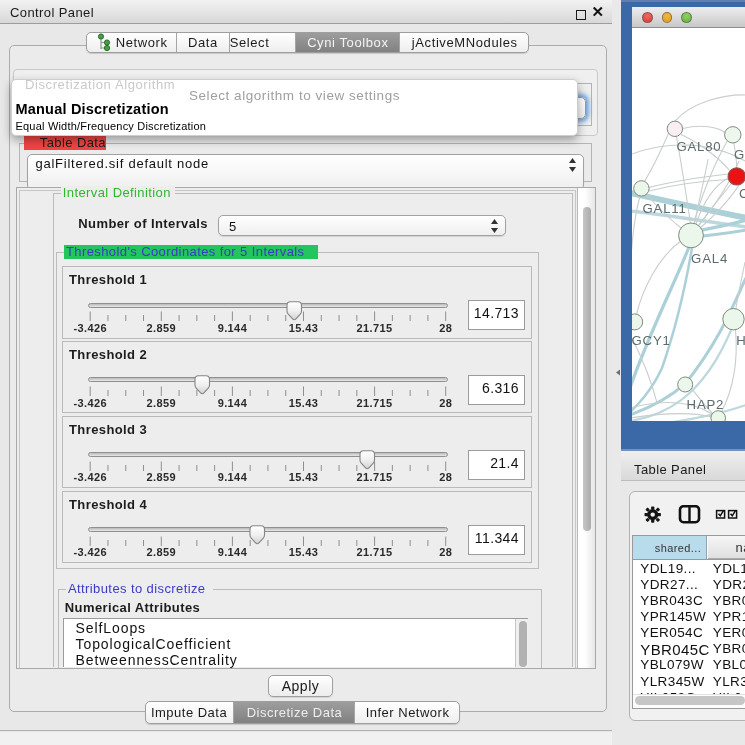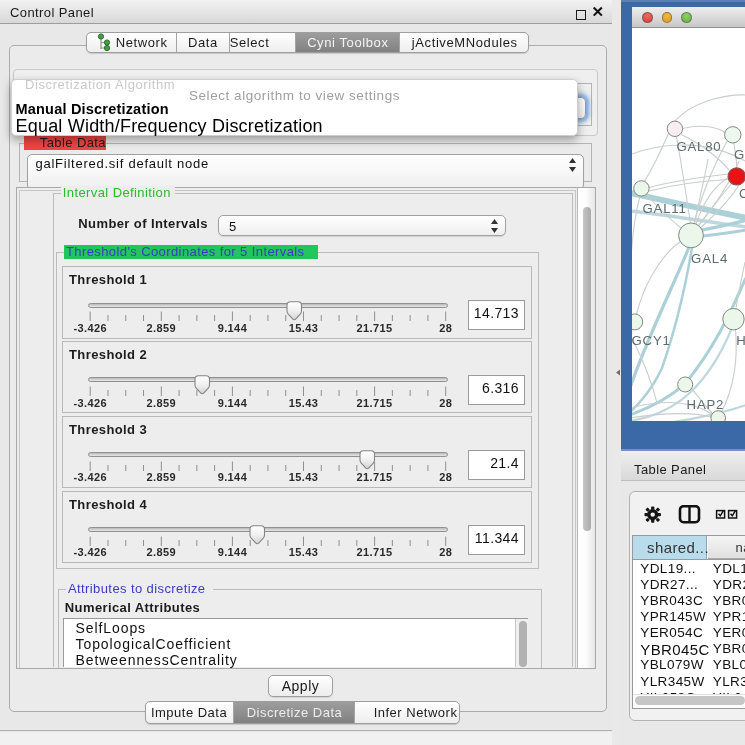--- a/index.html
+++ b/index.html
@@ -216,30 +216,30 @@
 <div class="abs" style="left:63px;top:618px;width:465.3px;height:49px;background:#ffffff;border:1px solid #9b9b9b;border-bottom:none;box-sizing:border-box;"></div>
 <div class="abs" style="left:75.6px;top:621px;width:300px;height:15px;font-size:14px;letter-spacing:0.9px;color:#111;line-height:15px;">SelfLoops</div>
 <div class="abs" style="left:75.6px;top:637px;width:300px;height:15px;font-size:14px;letter-spacing:0.9px;color:#111;line-height:15px;">TopologicalCoefficient</div>
 <div class="abs" style="left:75.6px;top:653px;width:300px;height:15px;font-size:14px;letter-spacing:0.9px;color:#111;line-height:15px;">BetweennessCentrality</div>
 <div class="abs" style="left:515.4px;top:619px;width:12.9px;height:48px;background:#efefef;border-left:1px solid #c6c6c6;box-sizing:border-box;"></div>
 <div class="abs" style="left:518.5px;top:621px;width:8.5px;height:46px;background:#b2b2b2;border-radius:4px;"></div>
 <div class="abs" style="left:268px;top:675px;width:65px;height:22px;background:linear-gradient(#ffffff,#ececec);border:1px solid #9f9f9f;border-radius:5px;box-sizing:border-box;font-size:14px;letter-spacing:0.5px;color:#1a1a1a;text-align:center;line-height:20px;box-shadow:0 1px 1px rgba(0,0,0,0.1);">Apply</div>
 <div class="abs" style="left:144.6px;top:701px;width:315.0px;height:23px;border:1px solid #9e9e9e;border-radius:5px;box-sizing:border-box;overflow:hidden;background:linear-gradient(#ffffff,#eeeeee);box-shadow:0 1px 1px rgba(0,0,0,0.15);">
       <div style="position:absolute;left:-1.0px;top:0;width:89.9px;height:23px;border-right:1px solid #a5a5a5;font-size:13px;letter-spacing:0.5px;color:#1b1b1b;text-align:center;line-height:22px;box-sizing:border-box;">Impute Data</div>
       <div style="position:absolute;left:88.9px;top:0;width:121.0px;height:23px;background:linear-gradient(#9d9d9d,#7e7e7e);border-right:1px solid #a5a5a5;font-size:13px;letter-spacing:0.5px;color:#ededed;text-align:center;line-height:22px;box-sizing:border-box;">Discretize Data</div>
-      <div style="position:absolute;left:209.9px;top:0;width:104.1px;height:23px;font-size:13px;letter-spacing:0.5px;color:#1b1b1b;text-align:center;line-height:22px;box-sizing:border-box;margin-left:8px;">Infer Network</div>
+      <div style="position:absolute;left:209.9px;top:0;width:104.1px;height:23px;font-size:13px;letter-spacing:0.5px;color:#1b1b1b;text-align:center;line-height:22px;box-sizing:border-box;">Infer Network</div>
     </div>
 <svg class="abs" style="left:614.5px;top:368px;" width="6" height="8">
       <path d="M1 4.5 L5 1.5 L5 7.5 Z" fill="#6f6f6f"></path>
     </svg>
 <div class="abs" style="left:11px;top:79px;width:567px;height:56.5px;background:#ffffff;border:1px solid #cfcfcf;border-radius:5px;box-sizing:border-box;box-shadow:0 4px 10px rgba(0,0,0,0.35);"></div>
 <div class="abs" style="left:25px;top:77px;width:250px;height:15px;font-size:13px;letter-spacing:0.6px;color:#c9c9c9;line-height:15px;">Discretization Algorithm</div>
 <div class="abs" style="left:11px;top:88px;width:567px;height:15px;text-align:center;font-size:13.5px;letter-spacing:0.55px;color:#9f9f9f;line-height:15px;">Select algorithm to view settings</div>
 <div class="abs" style="left:15.5px;top:101px;width:400px;height:16px;font-size:14.5px;font-weight:bold;letter-spacing:0.2px;color:#000;line-height:16px;">Manual Discretization</div>
-<div class="abs" style="left:15.5px;top:118px;width:400px;height:16px;font-size:18px;letter-spacing:0.2px;color:#000;line-height:16px;">Equal Width/Frequency Discretization</div>
+<div class="abs" style="left:15.5px;top:118px;width:400px;height:16px;font-size:11px;letter-spacing:0.2px;color:#000;line-height:16px;">Equal Width/Frequency Discretization</div>
 <div class="abs" style="left:620.7px;top:1px;width:125px;height:450.5px;background:#3b68a7;"></div>
 <div class="abs" style="left:620.7px;top:0px;width:125px;height:1.5px;background:#5f7fb0;"></div>
 <div class="abs" style="left:620.7px;top:448.5px;width:125px;height:2px;background:#7690bf;"></div>
 <div class="abs" style="left:631.9px;top:6.6px;width:114px;height:21.8px;background:linear-gradient(#eeeeee,#c8c8c8);border-bottom:1px solid #8f8f8f;box-sizing:border-box;"></div>
 <div class="abs" style="left:641.9px;top:12.1px;width:10.8px;height:10.8px;border-radius:50%;background:radial-gradient(circle at 50% 30%, #ee6b65, #d83a33);border:1px solid rgba(90,90,90,0.65);box-sizing:border-box;"></div>
 <div class="abs" style="left:661.6px;top:12.1px;width:10.8px;height:10.8px;border-radius:50%;background:radial-gradient(circle at 50% 30%, #f0b73e, #e09c22);border:1px solid rgba(90,90,90,0.65);box-sizing:border-box;"></div>
 <div class="abs" style="left:681.3px;top:12.1px;width:10.8px;height:10.8px;border-radius:50%;background:radial-gradient(circle at 50% 30%, #8fd162, #62b33a);border:1px solid rgba(90,90,90,0.65);box-sizing:border-box;"></div>
 <svg class="abs" style="left:631.9px;top:28.4px;background:#ffffff;" width="113.1" height="393" viewBox="0 0 113.1 393">
 <path d="M-2 165 C 30 172, 75 182, 115 190" fill="none" stroke="#abd0d8" stroke-width="6"></path>
 <path d="M-2 183 C 30 186, 70 193, 115 199" fill="none" stroke="#bcd8de" stroke-width="3.5"></path>
@@ -315,21 +315,21 @@
 <line x1="46.5" y1="1.2" x2="46.5" y2="17.2" stroke="#111" stroke-width="2.4"></line>
 <g stroke="#111" stroke-width="1.5" fill="none">
 <rect x="73.6" y="5.6" width="8" height="7.4"></rect>
 <rect x="85.6" y="5.6" width="8" height="7.4"></rect>
 </g>
 <path d="M75.5 8.7 L77.3 10.8 L80.6 5.4" stroke="#111" stroke-width="1.5" fill="none"></path>
 <path d="M87.5 8.7 L89.3 10.8 L92.6 5.4" stroke="#111" stroke-width="1.5" fill="none"></path>
 </svg>
 <div class="abs" style="left:632px;top:535px;width:113px;height:173px;background:#ffffff;border:1px solid #9a9a9a;border-right:none;box-sizing:border-box;overflow:hidden;"></div>
 <div class="abs" style="left:632.7px;top:535.6px;width:74.5px;height:23.4px;background:#b9dced;border-right:1px solid #8ba6b2;box-sizing:border-box;"></div>
-<div class="abs" style="left:644px;top:541px;width:68px;height:14px;font-size:15px;color:#333;text-align:center;line-height:14px;">shared...</div>
+<div class="abs" style="left:644px;top:541px;width:68px;height:14px;font-size:11px;color:#333;text-align:center;line-height:14px;">shared...</div>
 <div class="abs" style="left:708.2px;top:535.6px;width:37px;height:23.4px;background:linear-gradient(#f5f5f5,#e0e0e0);border-bottom:1px solid #aaa;box-sizing:border-box;"></div>
 <div class="abs" style="left:735.5px;top:541px;width:40px;height:14px;font-size:13px;color:#333;line-height:14px;">na</div>
 <div class="abs" style="left:632.7px;top:558.5px;width:112.3px;height:1px;background:#9a9a9a;"></div>
 <div class="abs" style="left:632.7px;top:560px;width:112.3px;height:133.5px;overflow:hidden;">
       <div style="position:absolute;left:7.6px;top:0.8px;font-size:13.5px;color:#111;">YDL19...</div>
       <div style="position:absolute;left:80.1px;top:0.8px;font-size:13.5px;color:#111;">YDL1</div>
       <div style="position:absolute;left:7.6px;top:16.9px;font-size:13.5px;color:#111;">YDR27...</div>
       <div style="position:absolute;left:80.1px;top:16.9px;font-size:13.5px;color:#111;">YDR2</div>
       <div style="position:absolute;left:7.6px;top:33.0px;font-size:13.5px;color:#111;">YBR043C</div>
       <div style="position:absolute;left:80.1px;top:33.0px;font-size:13.5px;color:#111;">YBR0</div>

